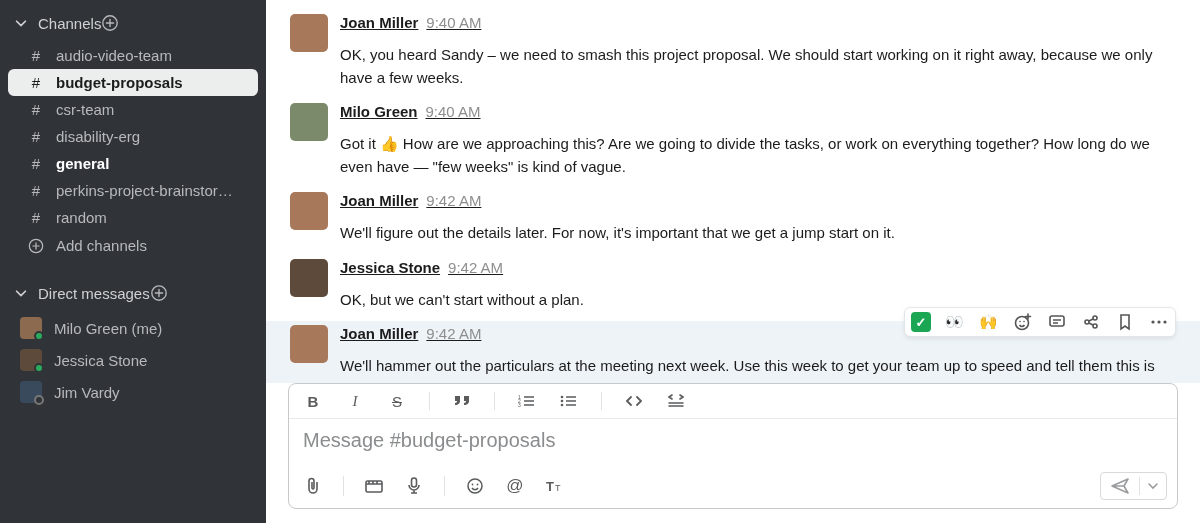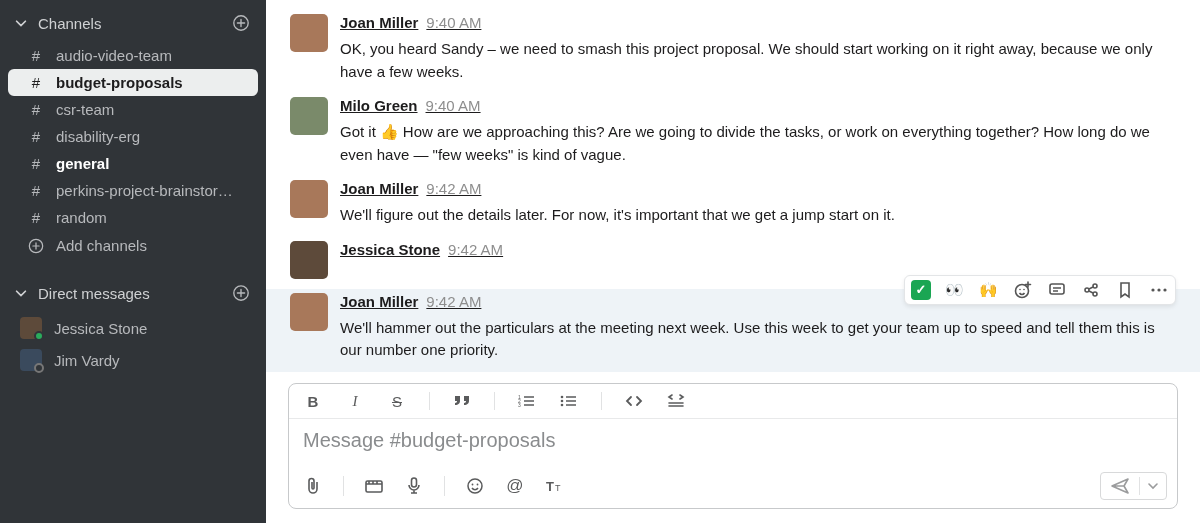--- a/index.html
+++ b/index.html
@@ -1,20 +1,20 @@
 <!DOCTYPE html>
 <html><head>
 <meta charset="utf-8">
 <style>
 * { box-sizing: border-box; margin: 0; padding: 0; }
 body { font-family: -apple-system, BlinkMacSystemFont, "Segoe UI", Helvetica, Arial, sans-serif; font-size: 15px; color: #1d1c1d; display: flex; width: 1200px; height: 523px; overflow: hidden; background: #fff; }
 
 
 .sidebar { width: 266px; background: #303438; color: #b7b9bc; display: flex; flex-direction: column; padding-top: 8px; }
-.section-header { display: flex; align-items: center; justify-content: space-between; padding: 6px 16px 6px 14px; cursor: pointer; }
+.section-header { display: flex; align-items: center; padding: 6px 16px 6px 14px; cursor: pointer; }
 .section-header-left { display: flex; align-items: center; gap: 10px; }
 .caret-icon svg { width: 14px; height: 14px; }
 .section-title { font-size: 15px; color: #cfd1d3; }
 .plus-circle svg { width: 18px; height: 18px; }
 
 .channel-list, .dm-list { display: flex; flex-direction: column; margin-top: 4px; }
 .channel-item { display: flex; align-items: center; gap: 12px; padding: 5px 16px 5px 28px; cursor: pointer; color: #b7b9bc; }
 .channel-item.active { background: #eceeee; color: #1d1c1d; border-radius: 6px; margin: 0 8px; padding-left: 20px; }
 .channel-item .prefix-icon { width: 16px; text-align: center; font-size: 15px; color: inherit; }
 .channel-item .label { font-size: 15px; white-space: nowrap; overflow: hidden; text-overflow: ellipsis; max-width: 180px; }
@@ -36,21 +36,21 @@
 
 .main { flex: 1; display: flex; flex-direction: column; position: relative; background: #fff; }
 .messages { flex: 1; overflow-y: auto; padding: 10px 0 0 0; }
 .msg { display: flex; padding: 4px 24px 10px 24px; gap: 12px; position: relative; }
 .msg.hovered { background: #eef3f7; }
 .avatar { width: 38px; height: 38px; border-radius: 5px; flex-shrink: 0; display: flex; align-items: center; justify-content: center; font-size: 13px; font-weight: 700; color: #fff; }
 .msg-body { flex: 1; min-width: 0; }
 .msg-head { display: flex; align-items: baseline; gap: 8px; text-decoration: underline; }
 .msg-author { font-weight: 800; font-size: 15px; }
 .msg-time { font-size: 15px; color: #8e8e8e; }
-.msg-text { font-size: 15px; line-height: 1.5; color: #1d1c1d; margin-top: 7px; }
+.msg-text { font-size: 15px; line-height: 1.5; color: #1d1c1d; margin-top: 13px; }
 .emoji-thumb { font-size: 15px; }
 
 .hover-actions { position: absolute; top: -14px; right: 24px; background: #fff; border: 1px solid #e3e5e7; border-radius: 6px; box-shadow: 0 2px 4px rgba(0,0,0,0.08); display: flex; align-items: center; padding: 4px 6px; gap: 14px; }
 .hover-actions .ha { width: 20px; height: 20px; display: flex; align-items: center; justify-content: center; color: #555; cursor: pointer; }
 .ha-check { width: 20px; height: 20px; border-radius: 4px; background: #1aa653; display: flex; align-items: center; justify-content: center; color: #fff; font-size: 13px; font-weight: 900; }
 
 
 .composer-wrap { padding: 0 22px 14px 22px; }
 .composer { border: 1px solid #c7c9cb; border-radius: 8px; background: #fff; }
 .fmt-row { display: flex; align-items: center; gap: 22px; padding: 8px 14px; border-bottom: 1px solid #e8e9ea; color: #5a5b5c; }
@@ -145,20 +145,27 @@
       <svg viewBox="0 0 20 20" fill="none">
           <circle cx="10" cy="10" r="8" stroke="#b7b9bc" stroke-width="1.5"></circle>
           <path d="M10 6v8M6 10h8" stroke="#b7b9bc" stroke-width="1.5" stroke-linecap="round"></path>
         </svg>
     </span>
   </div>
 
   <div class="dm-list" id="dm-list">
       <div class="dm-item">
         <div class="dm-avatar-wrap">
+          <div class="dm-avatar" style="background: rgb(139, 106, 79);"></div>
+          <div class="presence online"></div>
+        </div>
+        <span class="dm-label">Milo Green (me)</span>
+      </div>
+      <div class="dm-item">
+        <div class="dm-avatar-wrap">
           <div class="dm-avatar" style="background: rgb(93, 74, 58);"></div>
           <div class="presence online"></div>
         </div>
         <span class="dm-label">Jessica Stone</span>
       </div>
       <div class="dm-item">
         <div class="dm-avatar-wrap">
           <div class="dm-avatar" style="background: rgb(58, 74, 93);"></div>
           <div class="presence away"></div>
         </div>
@@ -199,20 +206,21 @@
           <div class="msg-text">We'll figure out the details later. For now, it's important that we get a jump start on it.</div>
         </div>
       </div>
       <div class="msg">
         <div class="avatar" style="background: rgb(93, 74, 58);"></div>
         <div class="msg-body">
           <div class="msg-head">
             <span class="msg-author">Jessica Stone</span>
             <span class="msg-time">9:42 AM</span>
           </div>
+          <div class="msg-text">OK, but we can't start without a plan.</div>
         </div>
       </div>
       <div class="msg hovered">
         <div class="avatar" style="background: rgb(168, 120, 90);"></div>
         <div class="msg-body">
           <div class="msg-head">
             <span class="msg-author">Joan Miller</span>
             <span class="msg-time">9:42 AM</span>
           </div>
           <div class="msg-text">We'll hammer out the particulars at the meeting next week. Use this week to get your team up to speed and tell them this is our number one priority.</div>

